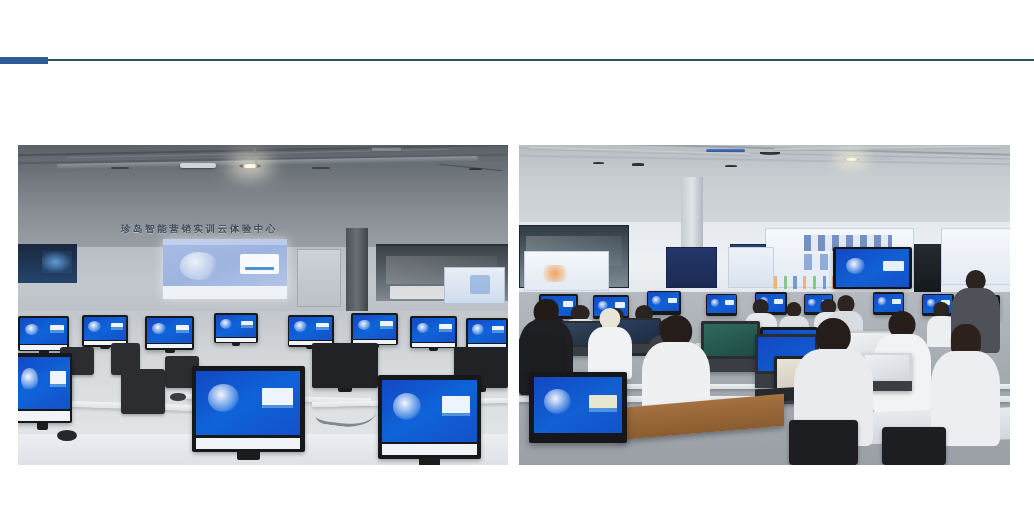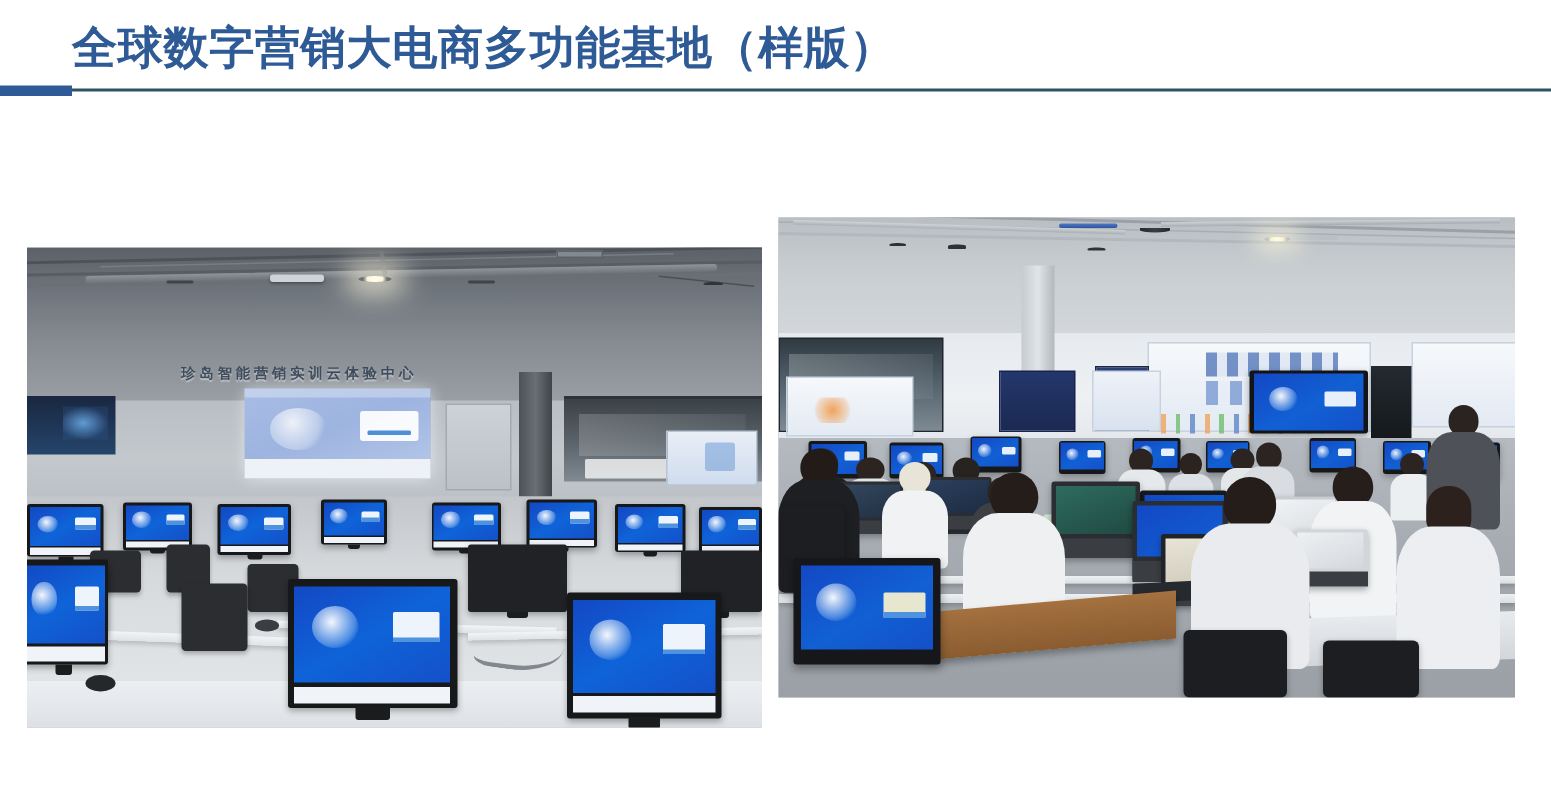--- a/index.html
+++ b/index.html
@@ -29,21 +29,21 @@
     position:absolute;left:48px;top:59px;
     width:986px;height:2px;
     background:#2f5366;
   }
 
   
   .photo{
     position:absolute;top:145px;height:320px;
     overflow:hidden;background:#9aa3ab;
   }
-  .photo-left{left:18px;width:490px;margin-top:20px;}
+  .photo-left{left:18px;width:490px;}
   .photo-right{left:519px;width:491px;}
 
   .scene{position:absolute;inset:0;}
 
   
   .l-ceiling{
     position:absolute;left:0;top:0;width:100%;height:33%;
     background:
       linear-gradient(180deg,#5c6168 0%,#6f757c 28%,#878d93 62%,#9aa0a6 100%);
   }
@@ -526,21 +526,20 @@
   .r-kbd{
     position:absolute;left:48%;top:76%;width:10%;height:4%;
     background:#26292d;border-radius:1px;transform:skewY(-3deg);
   }
 </style>
 </head>
 <body>
 
 <div class="slide">
 
-  <div class="title">全球数字营销大电商多功能基地（样版）</div>
 
   <div class="accent-bar"></div>
   <div class="divider"></div>
 
   <div class="photo photo-left">
     <div class="scene">
 
       <div class="l-ceiling">
         <div class="l-beam b1"></div>
         <div class="l-beam b2"></div>

